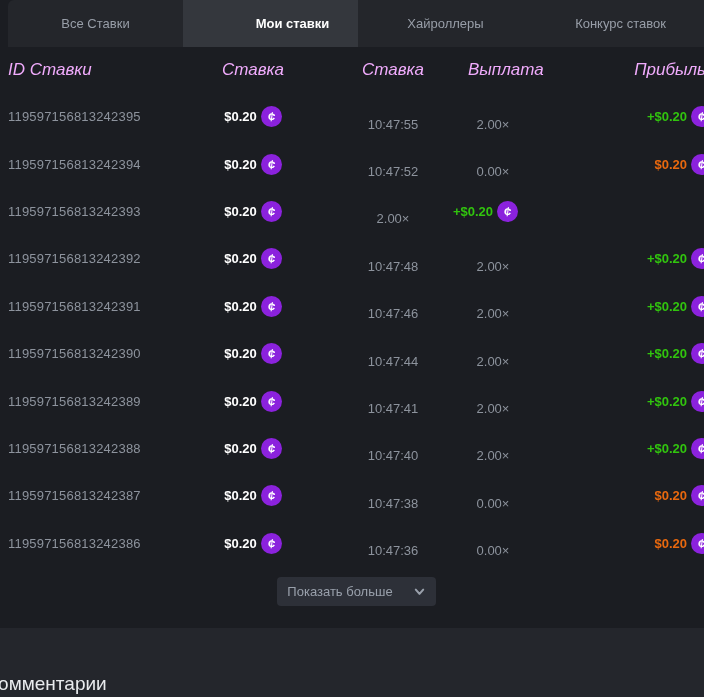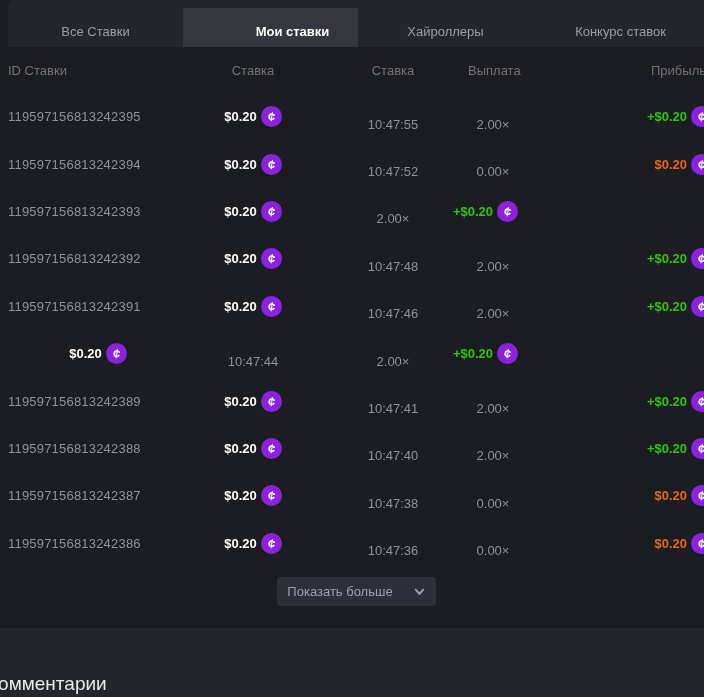--- a/index.html
+++ b/index.html
@@ -23,21 +23,20 @@
   }
   .tab {
     width: 175px; height: 47px;
     display: flex; align-items: center; justify-content: center;
     font-size: 13px;
     color: #989ea8;
     cursor: pointer;
     background: transparent;
     border: none;
     font-family: inherit;
-    margin-top: 8px;
   }
   .tab.active {
     background: #34373d;
     color: #ffffff;
     font-weight: 700;
     padding-left: 44px;
   }
 
   
   .bets-table {
@@ -48,22 +47,23 @@
   }
   .thead, .row {
     display: grid;
     grid-template-columns: 180px 130px 150px 50px 194px;
     padding-left: 8px;
     width: 712px;
     align-items: center;
   }
   .thead { height: 46px; }
   .thead .th {
-    font-size: 13px;
-    color: #737373;
+    font-size: 17px;
+    color: #f0abfc;
+    font-style: italic;
   }
   .th.c-bet, .th.c-time, .th.c-payout { text-align: center; }
   .th.c-profit { text-align: right; padding-right: 6px; }
 
   .row { height: 47.4px; font-size: 13px; }
   .cell.c-id { color: #8d939d; letter-spacing: 0.2px; }
   .cell.c-bet {
     display: flex; align-items: center; justify-content: center;
     color: #ffffff; font-weight: 700;
   }
@@ -220,20 +220,21 @@
         <div class="cell c-time">10:47:46</div>
         <div class="cell c-payout">2.00×</div>
         <div class="cell c-profit win">
           <span>+$0.20</span>
           <span class="coin">
             <span>¢</span>
           </span>
         </div>
       </div>
       <div class="row">
+        <div class="cell c-id">119597156813242390</div>
         <div class="cell c-bet">
           <span>$0.20</span>
           <span class="coin">
             <span>¢</span>
           </span>
         </div>
         <div class="cell c-time">10:47:44</div>
         <div class="cell c-payout">2.00×</div>
         <div class="cell c-profit win">
           <span>+$0.20</span>

